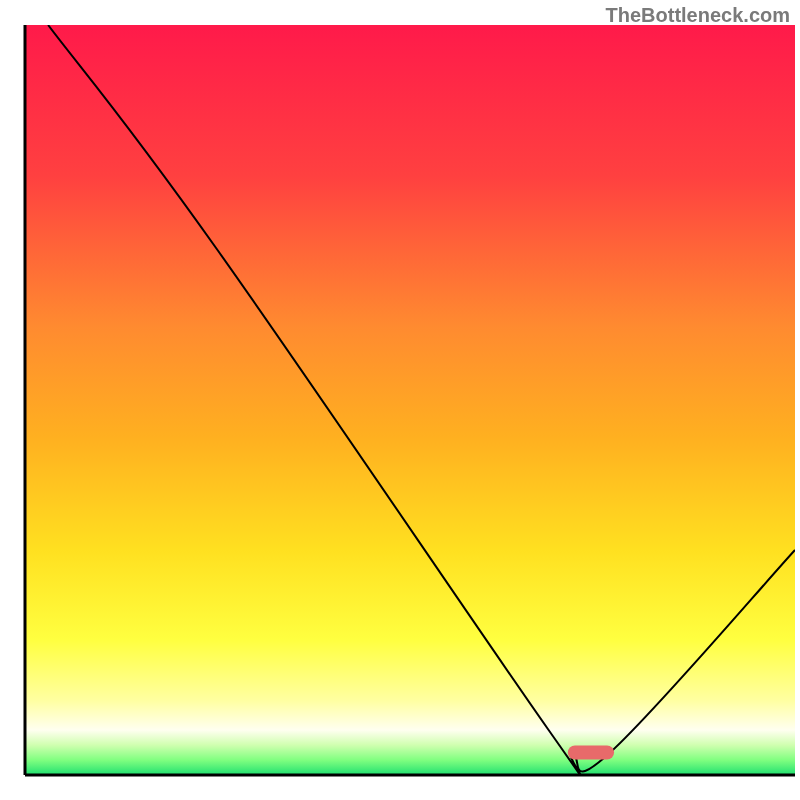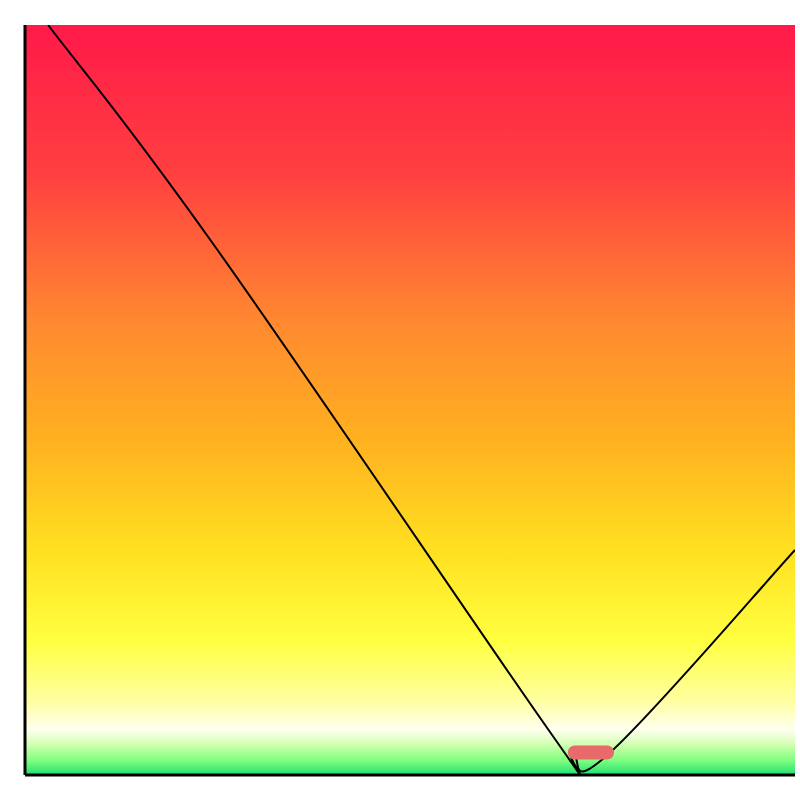--- a/index.html
+++ b/index.html
@@ -25,20 +25,21 @@
     z-index: 10;
   }
   svg {
     display: block;
   }
 </style>
 </head>
 <body>
 
 <div class="chart-container">
+  <div class="watermark">TheBottleneck.com</div>
   <svg id="chart-svg" width="800" height="800">
     <defs>
       <linearGradient id="bg-grad" x1="0" y1="0" x2="0" y2="1">
           <stop offset="0%" stop-color="#ff1a4a"></stop>
           <stop offset="20%" stop-color="#ff4040"></stop>
           <stop offset="40%" stop-color="#ff8a30"></stop>
           <stop offset="55%" stop-color="#ffb020"></stop>
           <stop offset="70%" stop-color="#ffe020"></stop>
           <stop offset="82%" stop-color="#ffff40"></stop>
           <stop offset="90%" stop-color="#ffffa0"></stop>

